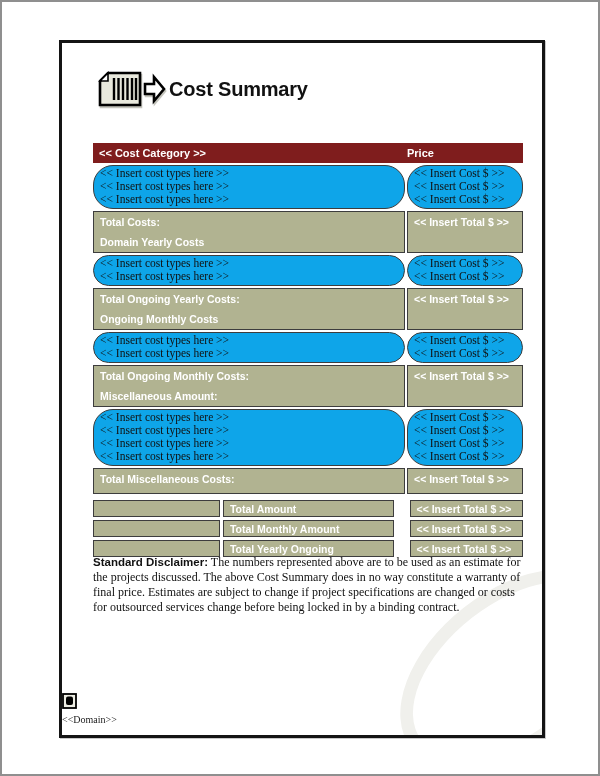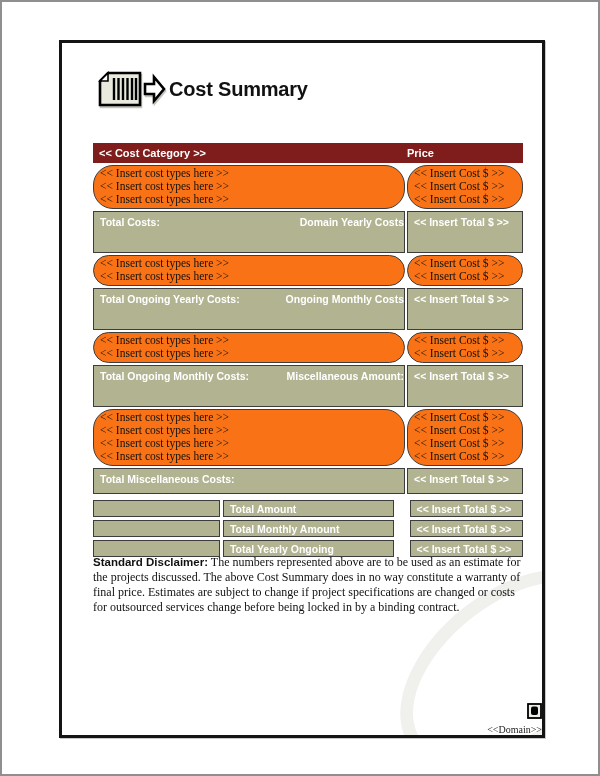--- a/index.html
+++ b/index.html
@@ -31,51 +31,51 @@
     font-size:11px;font-weight:bold;margin-bottom:2px;
   }
   .thead .hcat{width:314px;padding-left:6px;box-sizing:border-box;}
   .thead .hprice{flex:1;}
   .tblock{display:flex;margin-bottom:2px;}
   .cell{
     box-sizing:border-box;border:1px solid #3d3d3d;
   }
   .cat{width:312px;margin-right:2px;}
   .price{width:116px;}
-  .gray{background:#f97316;border-radius:20px;}
+  .gray{background:#0ea5e9;border-radius:20px;}
   .olive{background:#b1b391;}
   .items .cell{padding:1px 0 2px 0;}
   .line{
     font-family:"Liberation Serif",serif;font-size:11.5px;line-height:13px;
     color:#111;padding-left:6px;white-space:nowrap;
   }
   .total-block .cell{color:#fff;font-weight:bold;font-size:10.5px;}
   .h42{height:42px;}
   .h26{height:26px;}
-  .total-block .cat{display:flex;justify-content:space-between;
+  .total-block .cat{display:flex;flex-direction:column;justify-content:space-between;
     padding:4px 0 4px 6px;}
   .total-block .price{padding:4px 0 0 6px;}
   .gap6{height:4px;}
   .grandrow{display:flex;margin-bottom:3px;}
   .grandrow .cell{height:17px;display:flex;align-items:center;color:#fff;
     font-weight:bold;font-size:10.5px;}
   .gcell-empty{width:131px;margin-right:3px;}
   .gcell-label{width:176px;margin-right:16px;padding-left:6px;box-sizing:border-box;}
   .gcell-total{width:117px;padding-left:6px;box-sizing:border-box;}
   
   .disclaimer{
     position:absolute;left:31px;top:512px;width:432px;z-index:2;
     font-family:"Liberation Serif",serif;font-size:12px;line-height:15px;color:#111;
   }
   .disclaimer .dlabel{
     font-family:"Liberation Sans",sans-serif;font-weight:bold;font-size:11.5px;
   }
   
   .footer{
-    position:absolute;left:0;bottom:0;width:100%;text-align:right;z-index:2;
+    position:absolute;left:0;bottom:10px;width:100%;text-align:left;z-index:2;
   }
   .domain-text{
     font-family:"Liberation Serif",serif;font-size:10px;color:#222;display:block;
     margin-top:1px;
   }
 </style>
 </head>
 <body>
 
 <div class="canvas">

